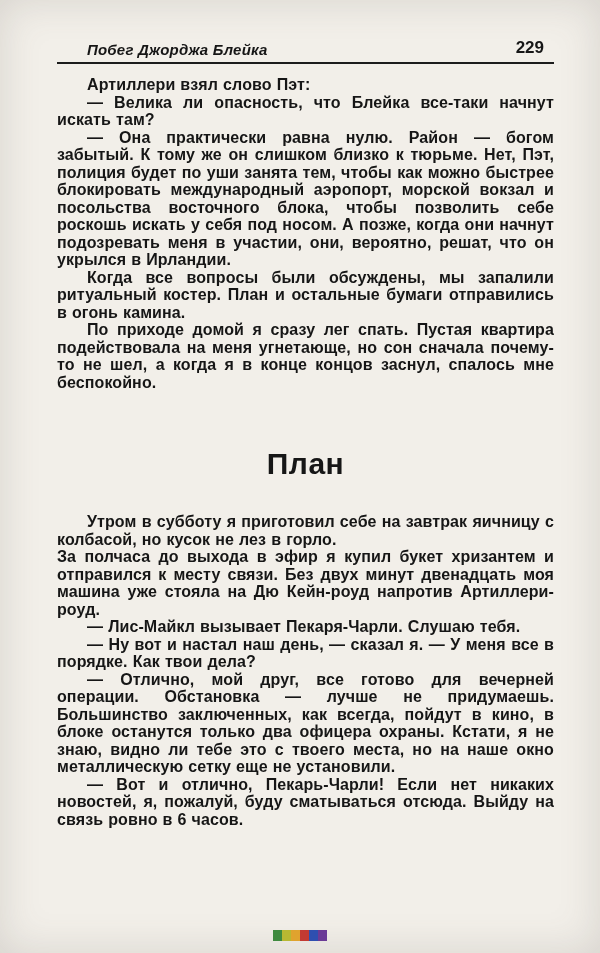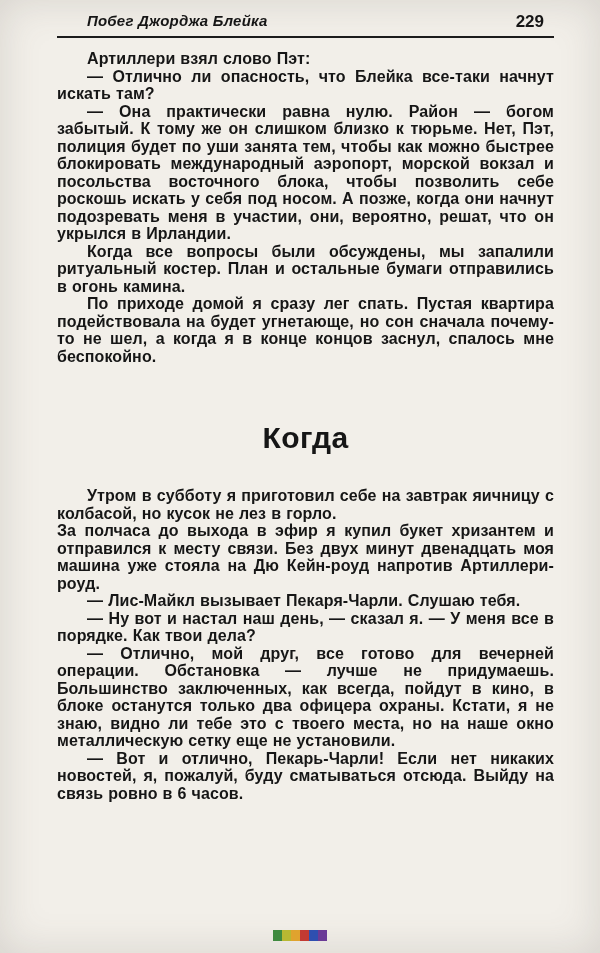--- a/index.html
+++ b/index.html
@@ -18,34 +18,35 @@
   }
   .page {
     position: absolute;
     left: 57px;
     top: 10px;
     width: 497px;
   }
   .header {
     display: flex;
     justify-content: space-between;
-    align-items: flex-start;
+    align-items: flex-end;
     padding: 2px 0 4px 0;
   }
   .running-title {
     font-style: italic;
     font-weight: 700;
     font-size: 15px;
     letter-spacing: 0.2px;
     padding-left: 30px;
   }
   .page-number {
     font-weight: 700;
     font-size: 17px;
     padding-right: 10px;
+    margin-top: 26px;
   }
   .header-rule {
     height: 2px;
     background: #1c1c1c;
     border: none;
     margin: 0 0 12px 0;
   }
   .body-text p {
     margin: 0;
     font-size: 16px;
@@ -87,27 +88,27 @@
 <div class="page">
 
   <div class="header">
     <span class="running-title">Побег Джорджа Блейка</span>
     <span class="page-number">229</span>
   </div>
   <hr class="header-rule">
 
   <div class="body-text">
     <p>Артиллери взял слово Пэт:</p>
-    <p>— Отлично ли опасность, что Блейка все-таки начнут искать там?</p>
+    <p>— Велика ли опасность, что Блейка все-таки начнут искать там?</p>
     <p>— Она практически равна нулю. Район — богом забытый. К тому же он слишком близко к тюрьме. Нет, Пэт, полиция будет по уши занята тем, чтобы как можно быстрее блокировать международный аэропорт, морской вокзал и посольства восточного блока, чтобы позволить себе роскошь искать у себя под носом. А позже, когда они начнут подозревать меня в участии, они, вероятно, решат, что он укрылся в Ирландии.</p>
     <p>Когда все вопросы были обсуждены, мы запалили ритуальный костер. План и остальные бумаги отправились в огонь камина.</p>
-    <p>По приходе домой я сразу лег спать. Пустая квартира подействовала на будет угнетающе, но сон сначала почему-то не шел, а когда я в конце концов заснул, спалось мне беспокойно.</p>
+    <p>По приходе домой я сразу лег спать. Пустая квартира подействовала на меня угнетающе, но сон сначала почему-то не шел, а когда я в конце концов заснул, спалось мне беспокойно.</p>
   </div>
 
-  <div class="chapter-title">Когда</div>
+  <div class="chapter-title">План</div>
 
   <div class="body-text">
     <p>Утром в субботу я приготовил себе на завтрак яичницу с колбасой, но кусок не лез в горло.</p>
     <p class="flush">За полчаса до выхода в эфир я купил букет хризантем и отправился к месту связи. Без двух минут двенадцать моя машина уже стояла на Дю Кейн-роуд напротив Артиллери-роуд.</p>
     <p>— Лис-Майкл вызывает Пекаря-Чарли. Слушаю тебя.</p>
     <p>— Ну вот и настал наш день, — сказал я. — У меня все в порядке. Как твои дела?</p>
     <p>— Отлично, мой друг, все готово для вечерней операции. Обстановка — лучше не придумаешь. Большинство заключенных, как всегда, пойдут в кино, в блоке останутся только два офицера охраны. Кстати, я не знаю, видно ли тебе это с твоего места, но на наше окно металлическую сетку еще не установили.</p>
     <p>— Вот и отлично, Пекарь-Чарли! Если нет никаких новостей, я, пожалуй, буду сматываться отсюда. Выйду на связь ровно в 6 часов.</p>
   </div>
 

